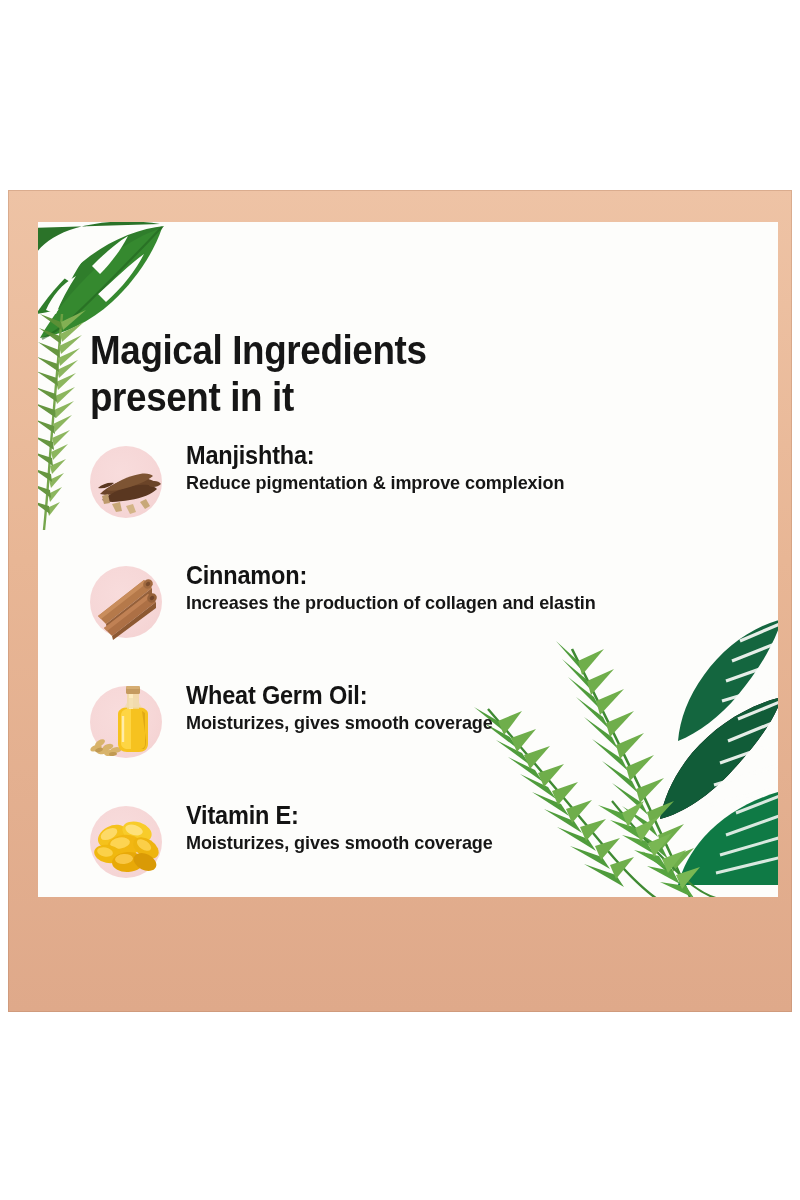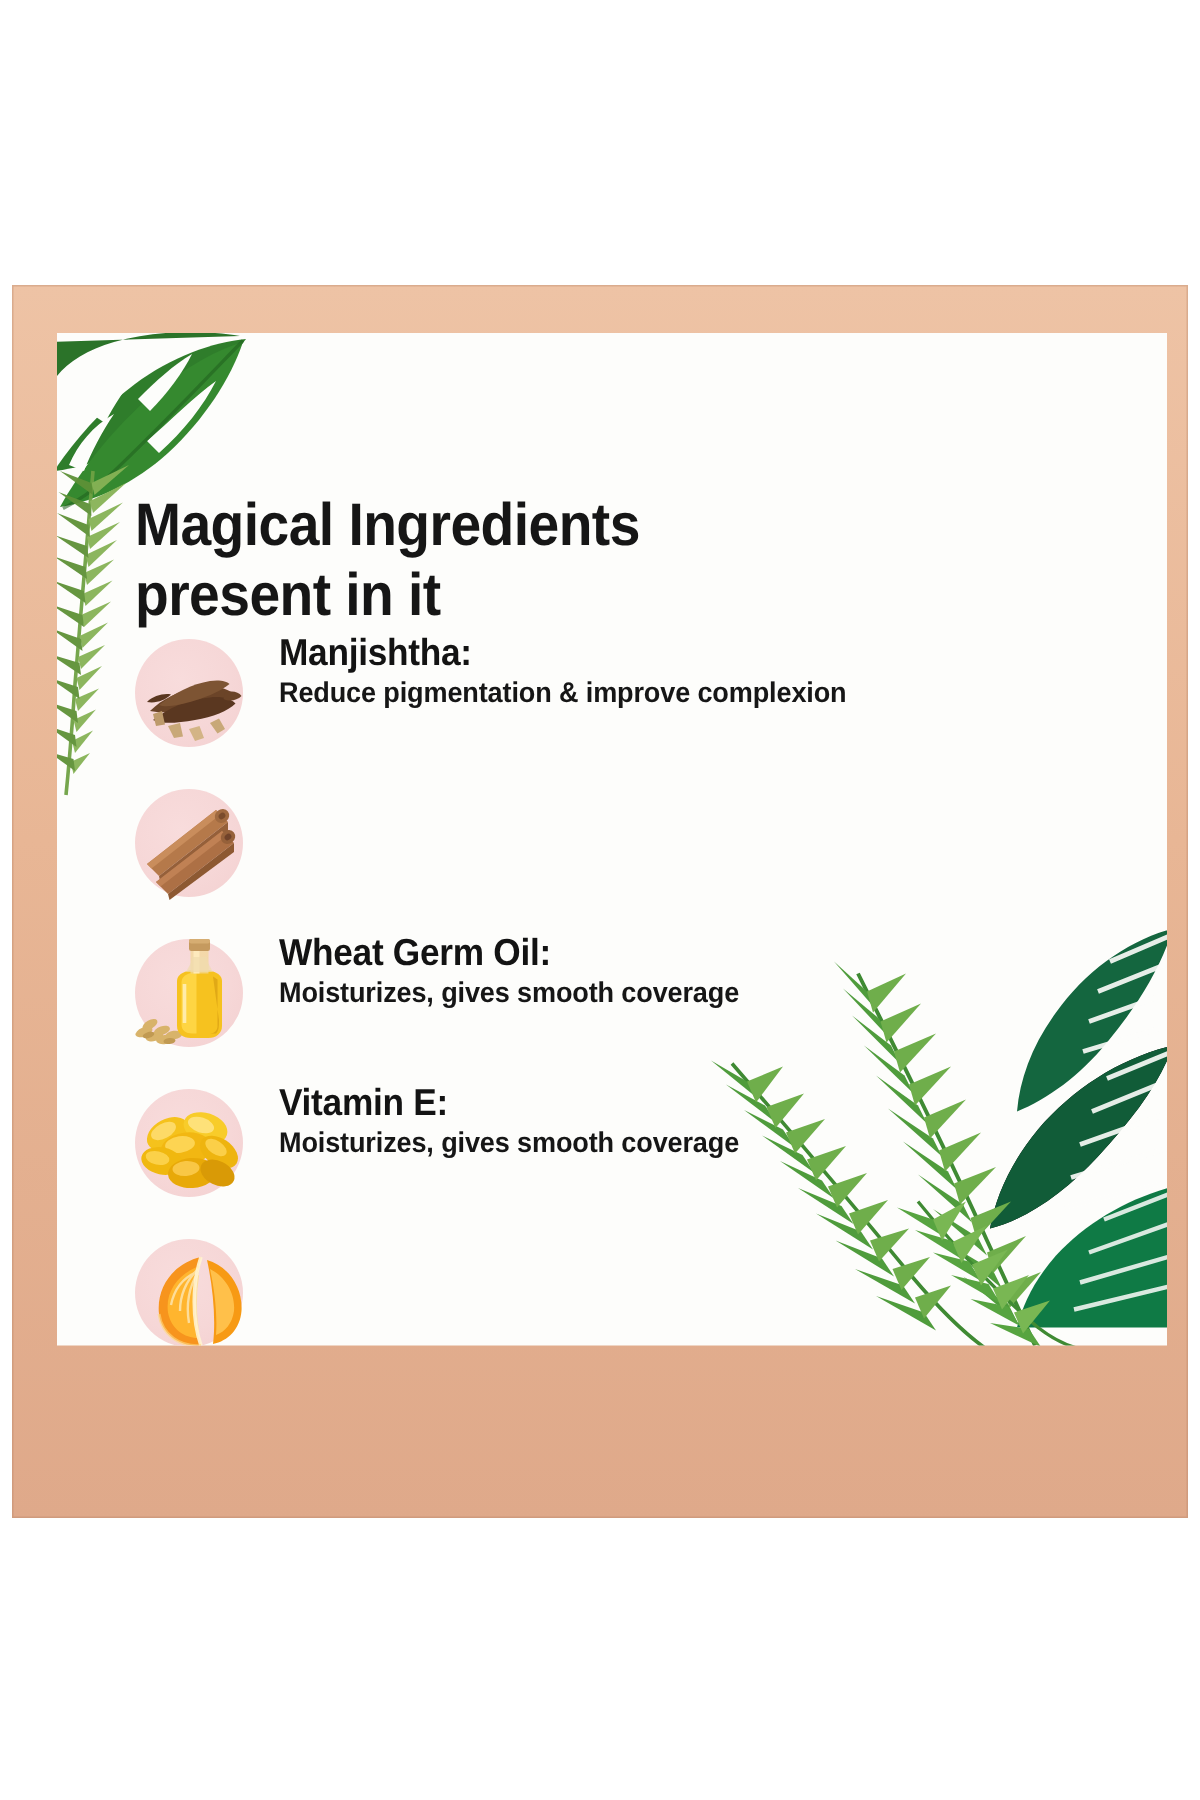--- a/index.html
+++ b/index.html
@@ -77,20 +77,21 @@
     left: 44px;
     top: 196px;
     width: 660px;
     z-index: 6;
   }
   .row {
     position: relative;
     height: 100px;
     display: flex;
     align-items: flex-start;
+    margin-top: 20px;
   }
   .thumb-wrap {
     position: relative;
     width: 90px;
     height: 92px;
     flex: 0 0 90px;
   }
   .thumb-disc {
     position: absolute;
     left: 8px; top: 8px;
@@ -329,20 +330,24 @@
               <ellipse cx="66" cy="26" rx="5" ry="4.5" transform="rotate(-38 66 26)" fill="#a06a40"></ellipse>
               <ellipse cx="66" cy="26" rx="2.4" ry="2" transform="rotate(-38 66 26)" fill="#7a4c2c"></ellipse>
               <path d="M22 70 L66 36 L74 44 L30 78 Z" fill="#ad7045"></path>
               <path d="M22 70 L66 36 L69 39 L25 73 Z" fill="#c08154"></path>
               <path d="M30 78 L74 44 L74 50 L31 82 Z" fill="#8d5932"></path>
               <ellipse cx="70" cy="40" rx="5" ry="4.5" transform="rotate(-38 70 40)" fill="#96613a"></ellipse>
               <ellipse cx="70" cy="40" rx="2.4" ry="2" transform="rotate(-38 70 40)" fill="#70432a"></ellipse>
             </g>
           </svg>
         </div>
+        <div class="row-text">
+          <div class="ing-name">Cinnamon:</div>
+          <div class="ing-desc">Increases the production of collagen and elastin</div>
+        </div>
       </div>
 
       <div class="row">
         <div class="thumb-wrap">
           <div class="thumb-disc"></div>
           <svg class="thumb-art" viewBox="0 0 90 90">
             <g>
 
               <g fill="#d8b36a">
                 <ellipse cx="14" cy="70" rx="6" ry="3" transform="rotate(-22 14 70)"></ellipse>

